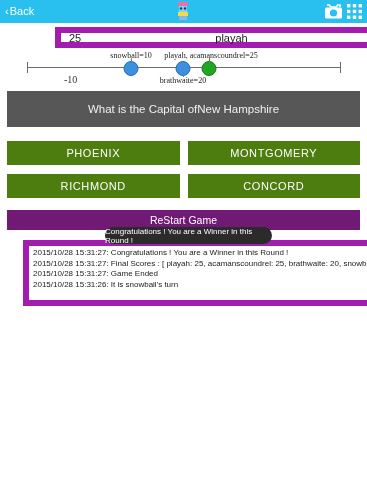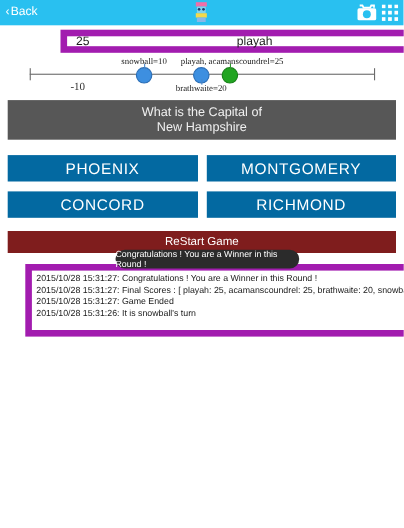--- a/index.html
+++ b/index.html
@@ -151,58 +151,58 @@
   .question-banner {
     position: absolute;
     left: 7px; top: 91px;
     width: 353px; height: 36px;
     background: #575757;
     color: #f0f0f0;
     font-size: 11.5px;
     line-height: 14px;
     text-align: center;
     display: flex;
-    flex-direction: column;
+    flex-direction: row;
     align-items: center;
     justify-content: center;
     box-sizing: border-box;
   }
 
   
   .answers {
     position: absolute;
     left: 7px; top: 141px;
     width: 353px;
   }
   .answer-row {
     display: flex;
     gap: 8px;
     margin-bottom: 9px;
   }
   .answer-btn {
     flex: 1;
     height: 24px;
-    background: #0369a1;
-    color: #ffffff;
-    font-size: 14px;
+    background: #4d7c0f;
+    color: #ffffff;
+    font-size: 11px;
     letter-spacing: 0.6px;
     display: flex;
     align-items: center;
     justify-content: center;
     cursor: pointer;
     border: none;
     font-family: "Liberation Sans", sans-serif;
   }
 
   
   .restart-btn {
     position: absolute;
     left: 7px; top: 210px;
     width: 353px; height: 20px;
-    background: #7f1d1d;
+    background: #701a75;
     color: #ffffff;
     font-size: 10.5px;
     display: flex;
     align-items: center;
     justify-content: center;
     cursor: pointer;
     border: none;
     font-family: "Liberation Sans", sans-serif;
   }
 
@@ -315,22 +315,22 @@
   <div>What is the Capital of</div>
   <div>New Hampshire</div>
 </div>
 
 <div class="answers">
   <div class="answer-row">
     <button class="answer-btn">PHOENIX</button>
     <button class="answer-btn">MONTGOMERY</button>
   </div>
   <div class="answer-row">
+    <button class="answer-btn">RICHMOND</button>
     <button class="answer-btn">CONCORD</button>
-    <button class="answer-btn">RICHMOND</button>
   </div>
 </div>
 
 <button class="restart-btn">ReStart Game</button>
 
 <div class="toast">Congratulations ! You are a Winner in this Round !</div>
 
 <div class="log-box">
   <div class="log-line">2015/10/28 15:31:27: Congratulations ! You are a Winner in this Round !</div>
   <div class="log-line">2015/10/28 15:31:27: Final Scores : [ playah: 25, acamanscoundrel: 25, brathwaite: 20, snowball: 10, ]</div>

